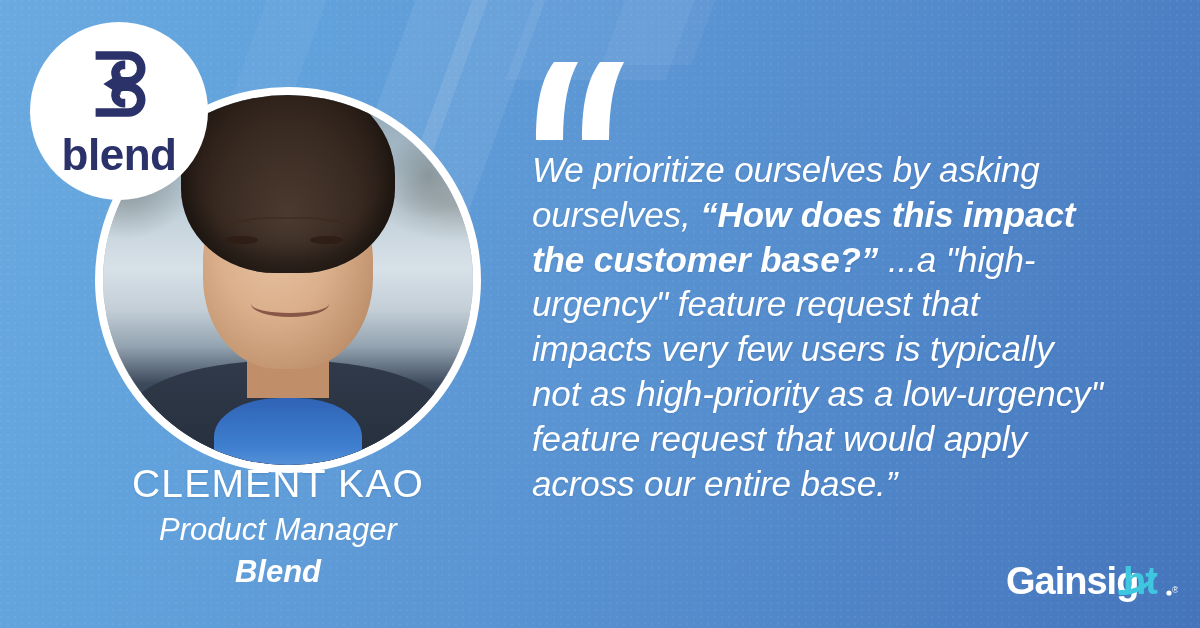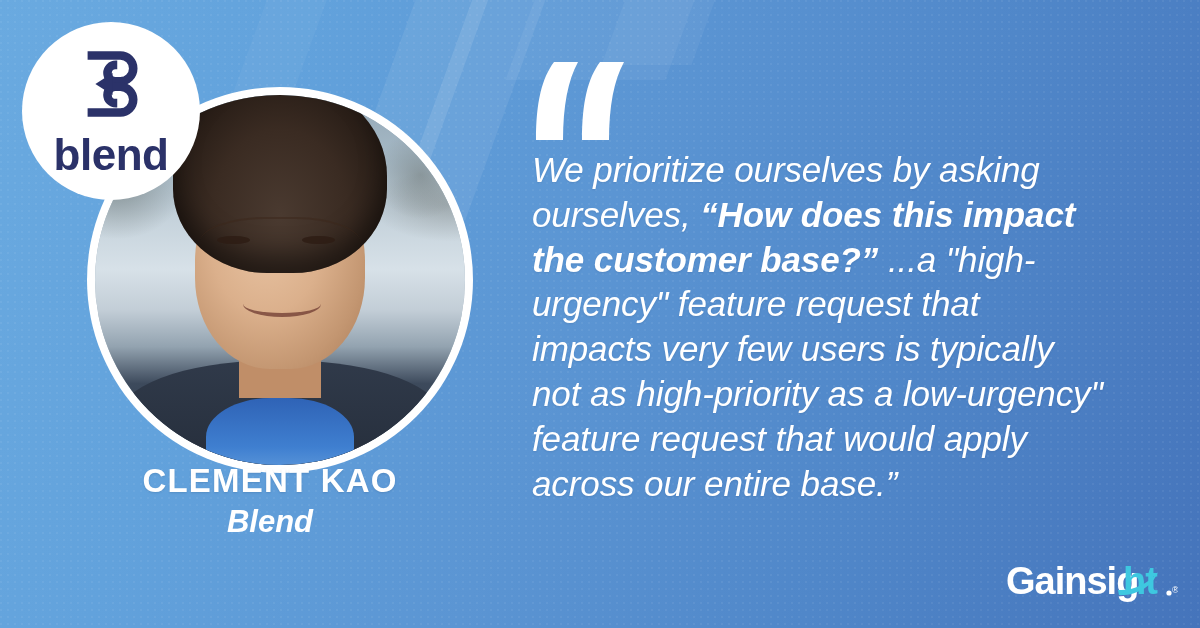--- a/index.html
+++ b/index.html
@@ -65,21 +65,21 @@
   .geo-e {
     top: -80px; left: 296px;
     width: 60px; height: 300px;
     background: rgba(255,255,255,0.045);
     transform: skewX(-20deg);
   }
 
   
   .left-panel {
     position: absolute;
-    left: 0; top: 0;
+    left: 8px; top: 0;
     width: 500px; height: 628px;
   }
 
   
   .portrait-ring {
     position: absolute;
     left: 87px; top: 87px;
     width: 386px; height: 386px;
     border-radius: 50%;
     background: #ffffff;
@@ -197,22 +197,22 @@
 
   
   .name-block {
     position: absolute;
     left: 0; top: 462px;
     width: 540px;
     text-align: center;
     color: #ffffff;
   }
   .person-name {
-    font-size: 33px;
-    font-weight: 700;
+    font-size: 39px;
+    font-weight: 400;
     letter-spacing: 1.2px;
     line-height: 1.15;
     text-shadow: 0 1px 2px rgba(30,60,100,.18);
   }
   .person-role {
     font-size: 31px;
     font-style: italic;
     font-weight: 400;
     line-height: 1.3;
     margin-top: 3px;
@@ -300,20 +300,21 @@
             <path d="M20 92 h42 a22 22 0 0 0 0 -44 h-6 a16 16 0 0 0 0 32 h2 v-11 h-2 a5 5 0 0 1 0 -10 h6 a11 11 0 0 1 0 22 H20 z"></path>
             <path d="M52 36 L30 50 L52 64 z"></path>
           </g>
         </svg>
       </span>
       <span class="blend-word">blend</span>
     </div>
 
     <div class="name-block">
       <div class="person-name">CLEMENT KAO</div>
+      <div class="person-role">Product Manager</div>
       <div class="person-company">Blend</div>
     </div>
   </div>
 
   <div class="right-panel">
 
     <span class="quote-mark">
       <svg width="96" height="78" viewBox="0 0 96 78" aria-hidden="true">
         <path d="M4 78 C4 40 10 16 22 0 L46 0 C36 18 31 44 31 78 Z" fill="#ffffff"></path>
         <path d="M50 78 C50 40 56 16 68 0 L92 0 C82 18 77 44 77 78 Z" fill="#ffffff"></path>

